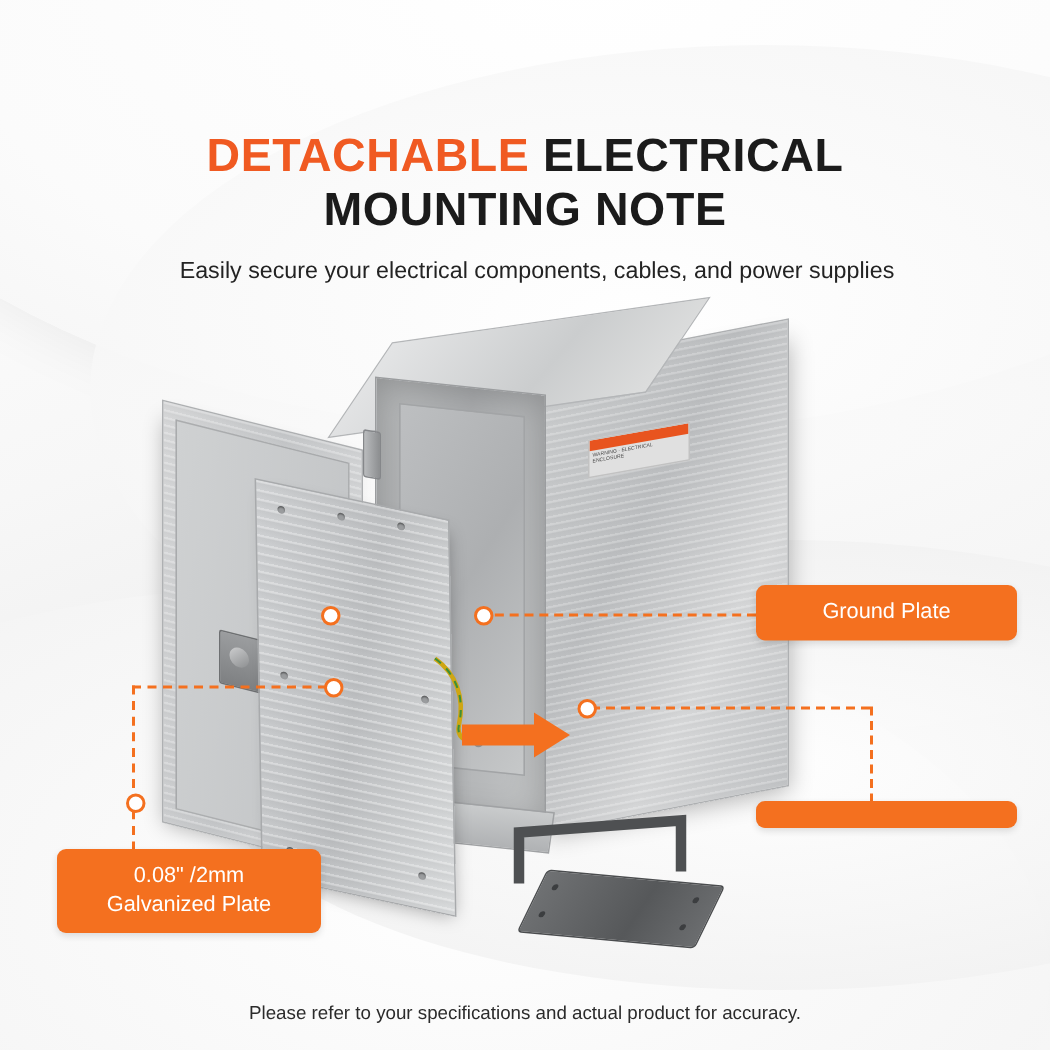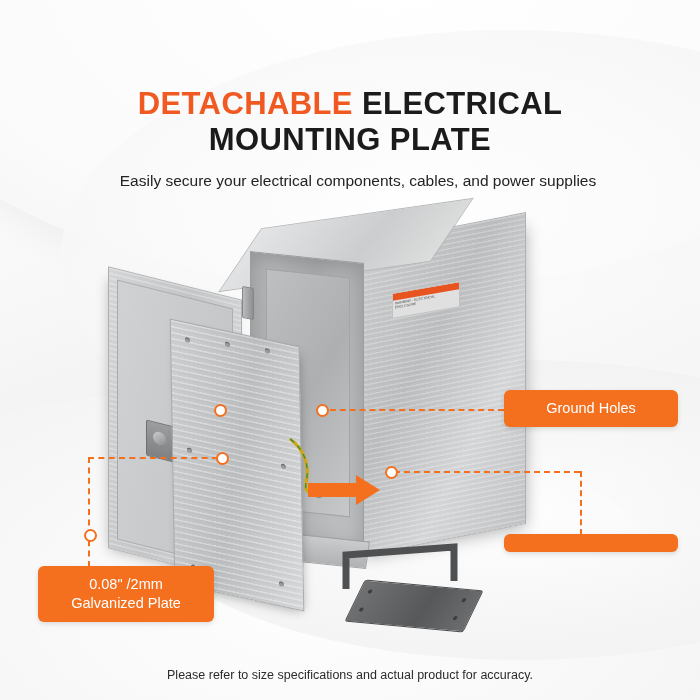--- a/index.html
+++ b/index.html
@@ -314,21 +314,21 @@
 
 <div id="stage">
 
   <div class="swoosh s1"></div>
   <div class="swoosh s2"></div>
   <div class="swoosh s3"></div>
   <div class="swoosh s4"></div>
 
   <div class="heading">
     <div class="line"><span class="accent">DETACHABLE</span><span> ELECTRICAL</span></div>
-    <div class="line">MOUNTING PLATE</div>
+    <div class="line">MOUNTING NOTE</div>
   </div>
   <div class="subtitle">Easily secure your electrical components, cables, and power supplies</div>
 
   <div class="product">
 
     <div class="box-side metal"></div>
     <div class="box-top"></div>
     <div class="box-inner"></div>
     <div class="box-inner-back"></div>
     <div class="box-bottom-lip"></div>
@@ -383,28 +383,28 @@
   <div class="dot" style="left:385px; top:466px;"></div>
   <div class="dashline h" style="left:394px; top:471px; width:186px;"></div>
   <div class="dashline v" style="left:580px; top:471px; height:64px;"></div>
 
   <div class="dot" style="left:216px; top:452px;"></div>
   <div class="dashline h" style="left:88px; top:457px; width:130px;"></div>
   <div class="dashline v" style="left:88px; top:457px; height:110px;"></div>
   <div class="dot" style="left:84px; top:529px;"></div>
 
   <div class="callout ground">
-    <span>Ground Holes</span>
+    <span>Ground Plate</span>
   </div>
 
   <div class="callout holes">
   </div>
 
   <div class="callout plate-label">
     <div>0.08" /2mm</div>
     <div>Galvanized Plate</div>
   </div>
 
   <div class="note">
-    <div>Please refer to size specifications and actual product for accuracy.</div>
+    <div>Please refer to your specifications and actual product for accuracy.</div>
   </div>
 
 </div>
 
 </body></html>

